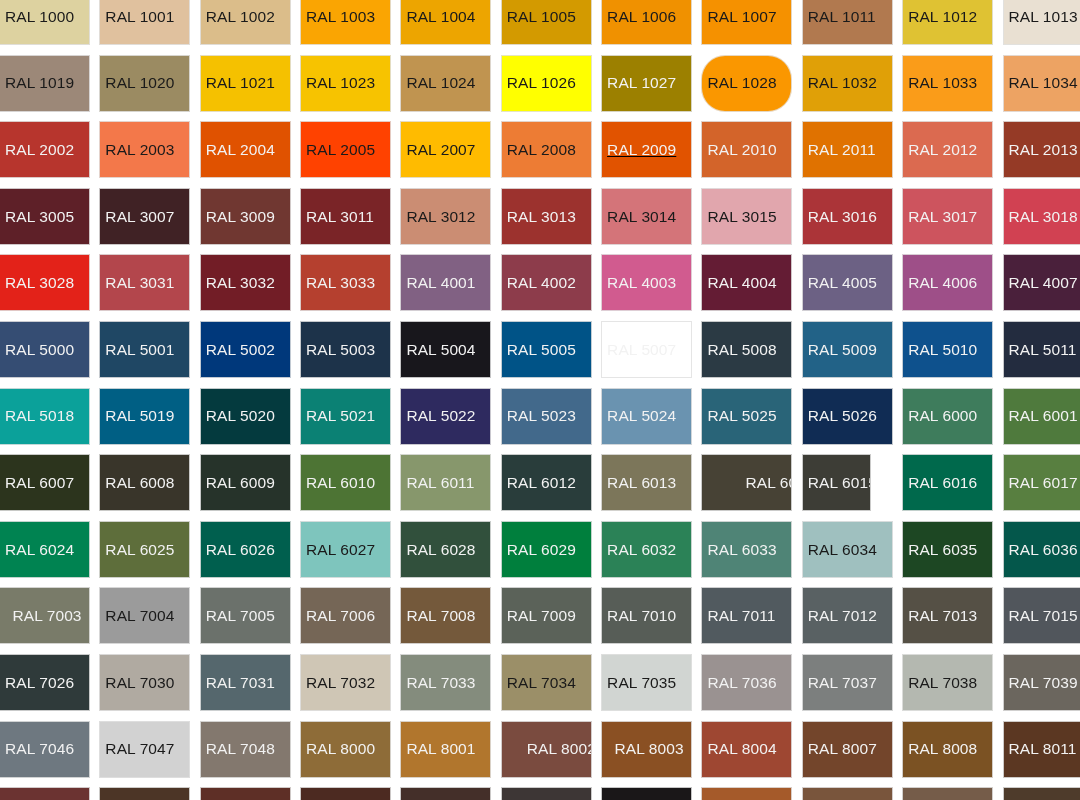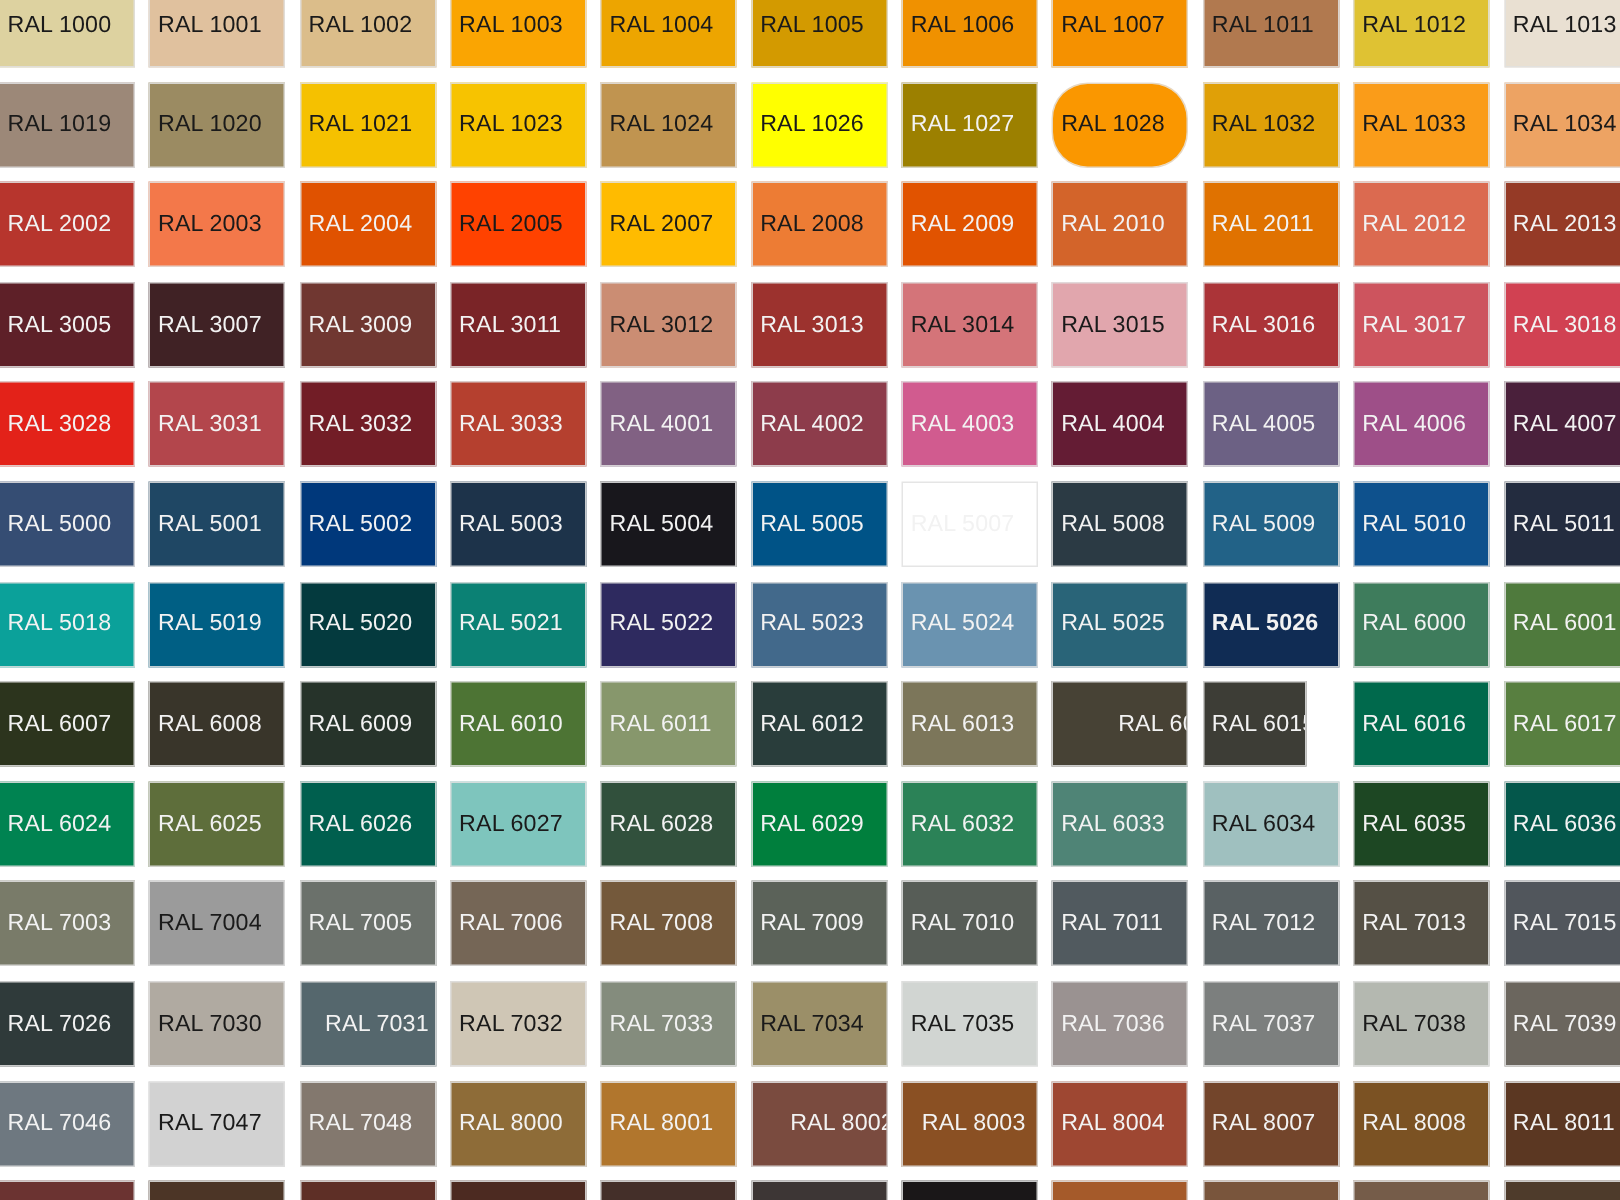--- a/index.html
+++ b/index.html
@@ -131,21 +131,21 @@
       </div>
       <div class="ral-swatch" title="RAL 2005" style="position: absolute; left: 300.05px; top: 0px; width: 91px; height: 57px; background: rgb(255, 66, 0);">
         <span class="ral-label dark-text">RAL 2005</span>
       </div>
       <div class="ral-swatch" title="RAL 2007" style="position: absolute; left: 400.4px; top: 0px; width: 91px; height: 57px; background: rgb(255, 187, 0);">
         <span class="ral-label dark-text">RAL 2007</span>
       </div>
       <div class="ral-swatch" title="RAL 2008" style="position: absolute; left: 500.75px; top: 0px; width: 91px; height: 57px; background: rgb(237, 124, 52);">
         <span class="ral-label dark-text">RAL 2008</span>
       </div>
-      <div class="ral-swatch" title="RAL 2009" style="position: absolute; left: 601.1px; top: 0px; width: 91px; height: 57px; background: rgb(225, 83, 0);">
+      <div class="ral-swatch" title="RAL 2009" style="position: absolute; left: 601.1px; top: 0px; width: 91px; height: 57px; background: rgb(225, 83, 0); text-decoration: underline;">
         <span class="ral-label light-text">RAL 2009</span>
       </div>
       <div class="ral-swatch" title="RAL 2010" style="position: absolute; left: 701.45px; top: 0px; width: 91px; height: 57px; background: rgb(211, 100, 42);">
         <span class="ral-label light-text">RAL 2010</span>
       </div>
       <div class="ral-swatch" title="RAL 2011" style="position: absolute; left: 801.8px; top: 0px; width: 91px; height: 57px; background: rgb(224, 114, 0);">
         <span class="ral-label light-text">RAL 2011</span>
       </div>
       <div class="ral-swatch" title="RAL 2012" style="position: absolute; left: 902.15px; top: 0px; width: 91px; height: 57px; background: rgb(219, 106, 80);">
         <span class="ral-label light-text">RAL 2012</span>
@@ -277,21 +277,21 @@
       </div>
       <div class="ral-swatch" title="RAL 5023" style="position: absolute; left: 500.75px; top: 0px; width: 91px; height: 57px; background: rgb(66, 105, 139);">
         <span class="ral-label light-text">RAL 5023</span>
       </div>
       <div class="ral-swatch" title="RAL 5024" style="position: absolute; left: 601.1px; top: 0px; width: 91px; height: 57px; background: rgb(106, 147, 176);">
         <span class="ral-label light-text">RAL 5024</span>
       </div>
       <div class="ral-swatch" title="RAL 5025" style="position: absolute; left: 701.45px; top: 0px; width: 91px; height: 57px; background: rgb(41, 100, 120);">
         <span class="ral-label light-text">RAL 5025</span>
       </div>
-      <div class="ral-swatch" title="RAL 5026" style="position: absolute; left: 801.8px; top: 0px; width: 91px; height: 57px; background: rgb(16, 44, 84); font-weight: bold;">
+      <div class="ral-swatch" title="RAL 5026" style="position: absolute; left: 801.8px; top: 0px; width: 91px; height: 57px; background: rgb(16, 44, 84);">
         <span class="ral-label light-text">RAL 5026</span>
       </div>
       <div class="ral-swatch" title="RAL 6000" style="position: absolute; left: 902.15px; top: 0px; width: 91px; height: 57px; background: rgb(62, 124, 92);">
         <span class="ral-label light-text">RAL 6000</span>
       </div>
       <div class="ral-swatch" title="RAL 6001" style="position: absolute; left: 1002.5px; top: 0px; width: 91px; height: 57px; background: rgb(79, 122, 61);">
         <span class="ral-label light-text">RAL 6001</span>
       </div>
     </div>
     <div class="ral-row-abs" style="position: absolute; left: 0px; top: 454.2px; width: 1080px; height: 57px;">
@@ -358,21 +358,21 @@
         <span class="ral-label dark-text">RAL 6034</span>
       </div>
       <div class="ral-swatch" title="RAL 6035" style="position: absolute; left: 902.15px; top: 0px; width: 91px; height: 57px; background: rgb(29, 71, 35);">
         <span class="ral-label light-text">RAL 6035</span>
       </div>
       <div class="ral-swatch" title="RAL 6036" style="position: absolute; left: 1002.5px; top: 0px; width: 91px; height: 57px; background: rgb(4, 87, 75);">
         <span class="ral-label light-text">RAL 6036</span>
       </div>
     </div>
     <div class="ral-row-abs" style="position: absolute; left: 0px; top: 587.4px; width: 1080px; height: 57px;">
-      <div class="ral-swatch" title="RAL 7003" style="position: absolute; left: -1px; top: 0px; width: 91px; height: 57px; background: rgb(121, 123, 105);">
+      <div class="ral-swatch" title="RAL 7003" style="position: absolute; left: -1px; top: 0px; width: 91px; height: 57px; background: rgb(121, 123, 105); justify-content: center;">
         <span class="ral-label light-text">RAL 7003</span>
       </div>
       <div class="ral-swatch" title="RAL 7004" style="position: absolute; left: 99.35px; top: 0px; width: 91px; height: 57px; background: rgb(155, 155, 155);">
         <span class="ral-label dark-text">RAL 7004</span>
       </div>
       <div class="ral-swatch" title="RAL 7005" style="position: absolute; left: 199.7px; top: 0px; width: 91px; height: 57px; background: rgb(107, 113, 107);">
         <span class="ral-label light-text">RAL 7005</span>
       </div>
       <div class="ral-swatch" title="RAL 7006" style="position: absolute; left: 300.05px; top: 0px; width: 91px; height: 57px; background: rgb(117, 102, 86);">
         <span class="ral-label light-text">RAL 7006</span>
@@ -399,21 +399,21 @@
         <span class="ral-label light-text">RAL 7015</span>
       </div>
     </div>
     <div class="ral-row-abs" style="position: absolute; left: 0px; top: 654px; width: 1080px; height: 57px;">
       <div class="ral-swatch" title="RAL 7026" style="position: absolute; left: -1px; top: 0px; width: 91px; height: 57px; background: rgb(47, 58, 58);">
         <span class="ral-label light-text">RAL 7026</span>
       </div>
       <div class="ral-swatch" title="RAL 7030" style="position: absolute; left: 99.35px; top: 0px; width: 91px; height: 57px; background: rgb(176, 170, 161);">
         <span class="ral-label dark-text">RAL 7030</span>
       </div>
-      <div class="ral-swatch" title="RAL 7031" style="position: absolute; left: 199.7px; top: 0px; width: 91px; height: 57px; background: rgb(85, 103, 109); padding-left: 11px;">
+      <div class="ral-swatch" title="RAL 7031" style="position: absolute; left: 199.7px; top: 0px; width: 91px; height: 57px; background: rgb(85, 103, 109);">
         <span class="ral-label light-text">RAL 7031</span>
       </div>
       <div class="ral-swatch" title="RAL 7032" style="position: absolute; left: 300.05px; top: 0px; width: 91px; height: 57px; background: rgb(207, 198, 181);">
         <span class="ral-label dark-text">RAL 7032</span>
       </div>
       <div class="ral-swatch" title="RAL 7033" style="position: absolute; left: 400.4px; top: 0px; width: 91px; height: 57px; background: rgb(132, 140, 125);">
         <span class="ral-label light-text">RAL 7033</span>
       </div>
       <div class="ral-swatch" title="RAL 7034" style="position: absolute; left: 500.75px; top: 0px; width: 91px; height: 57px; background: rgb(155, 143, 104);">
         <span class="ral-label dark-text">RAL 7034</span>

